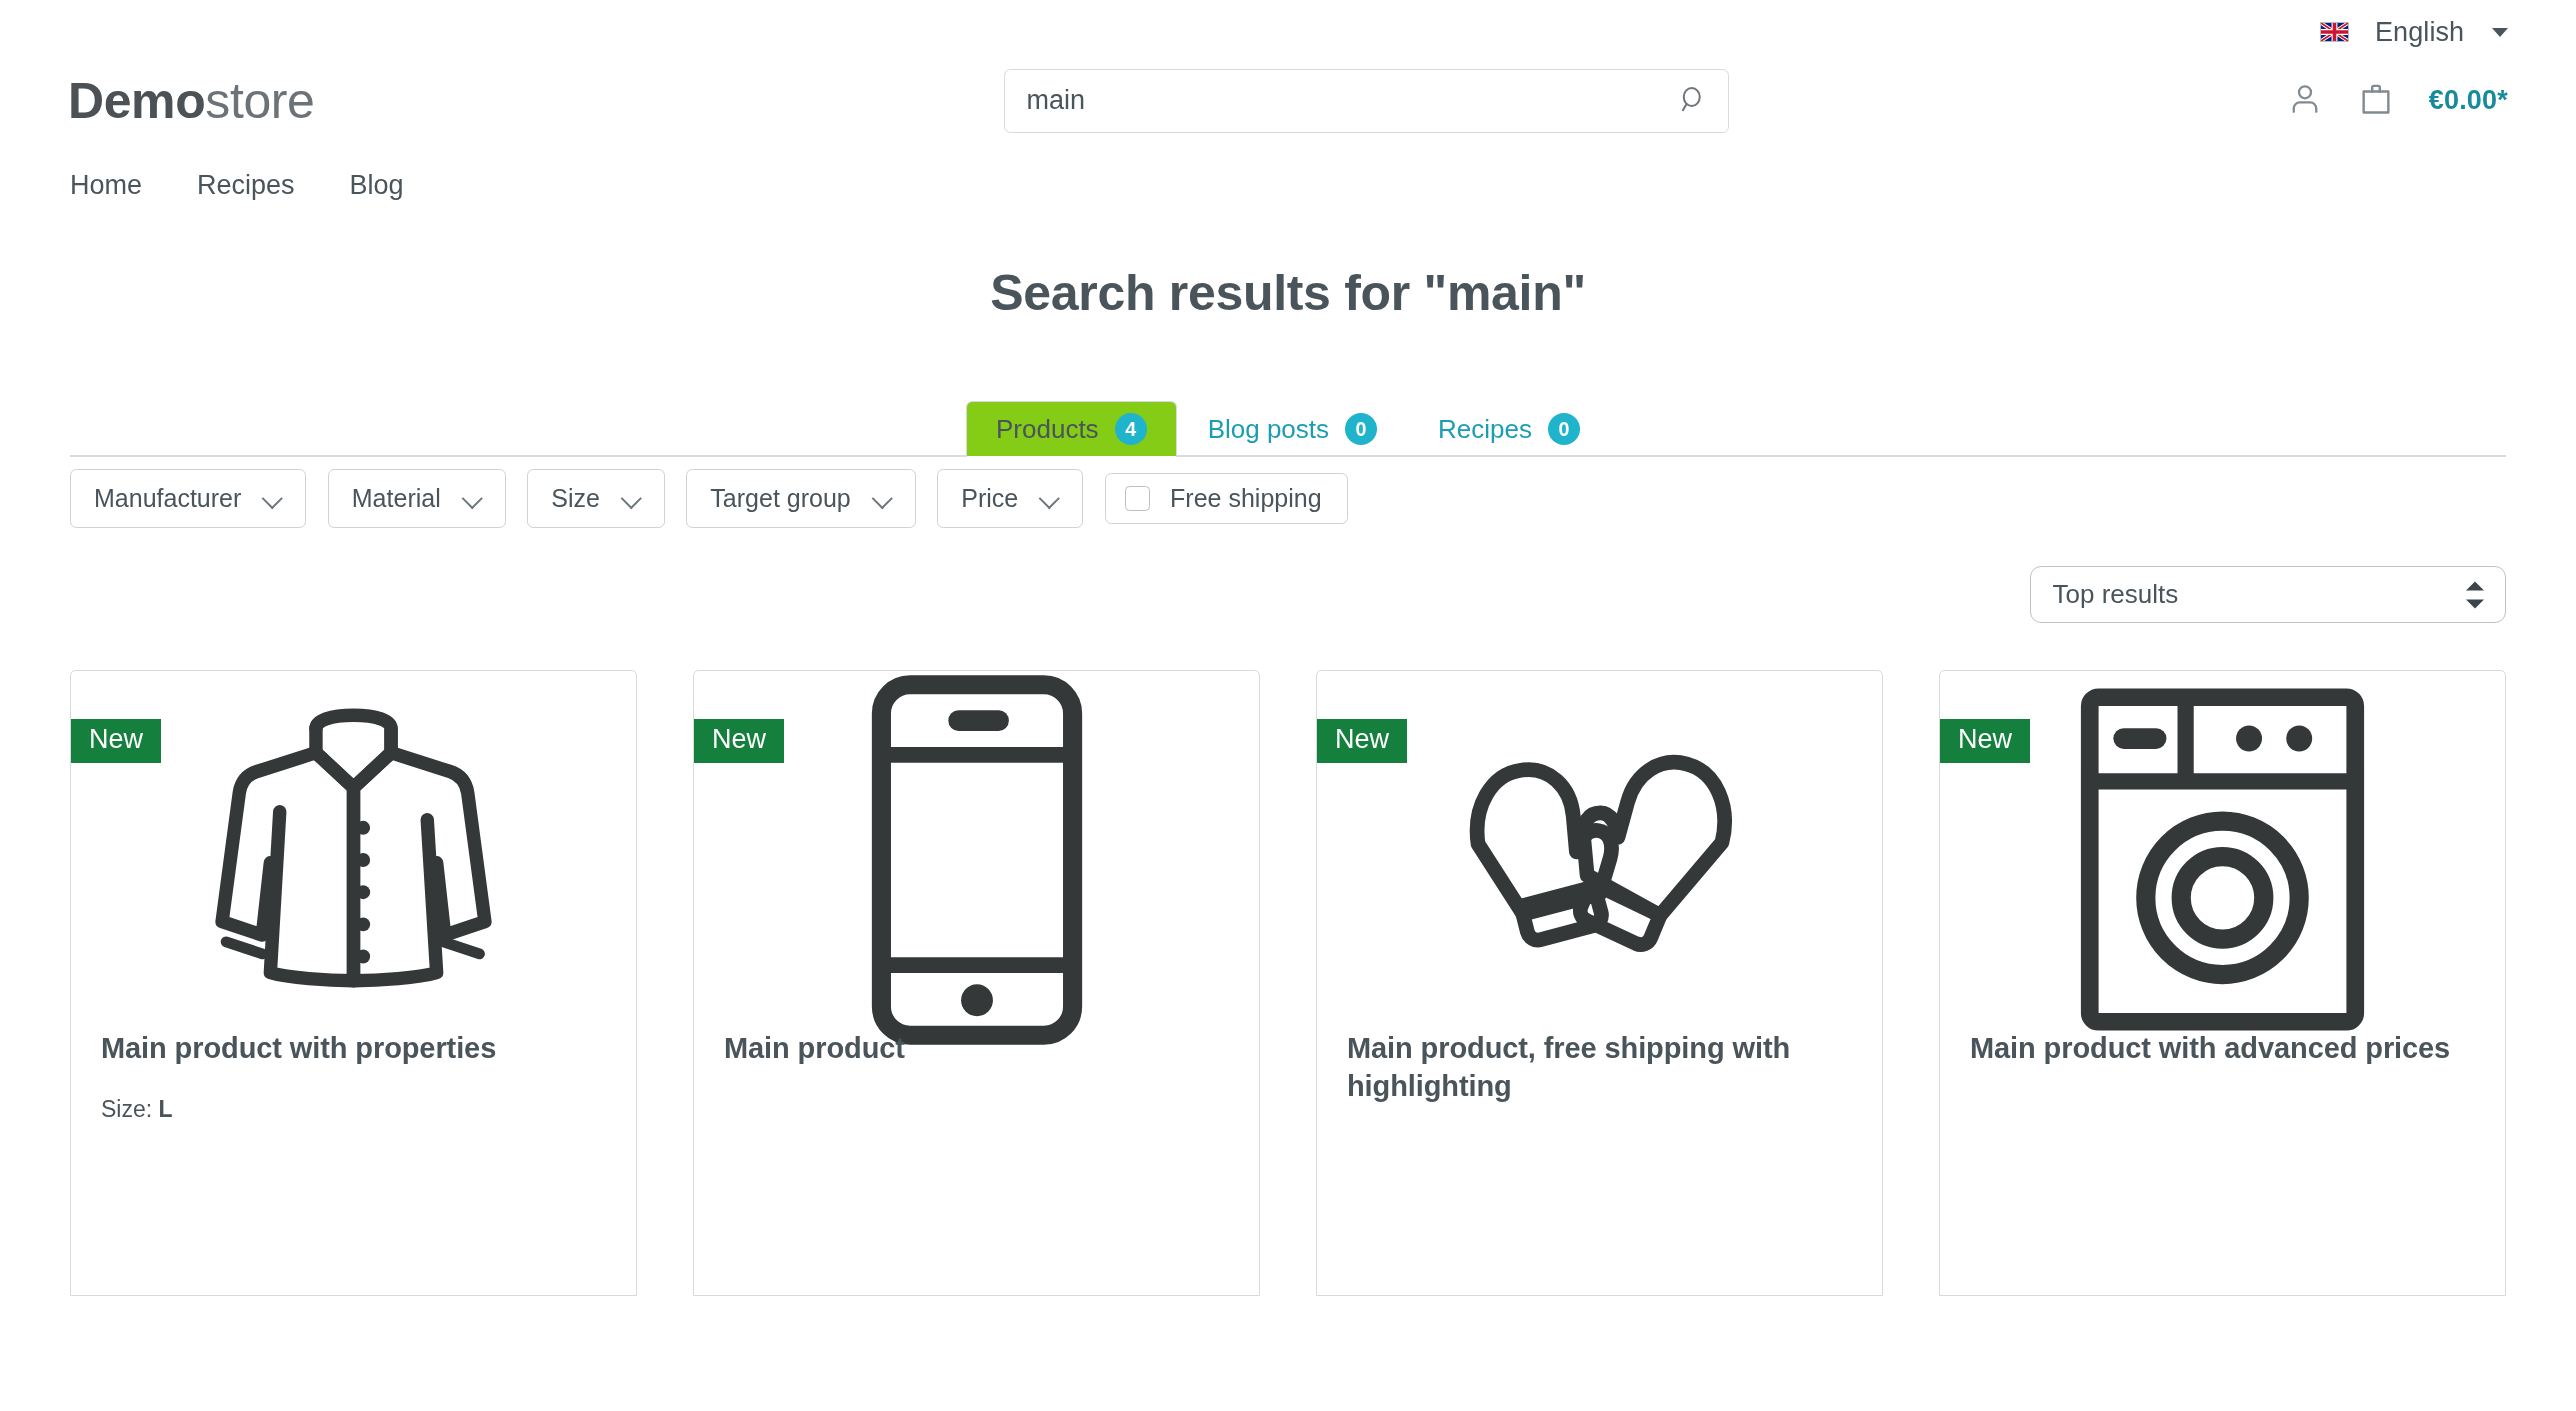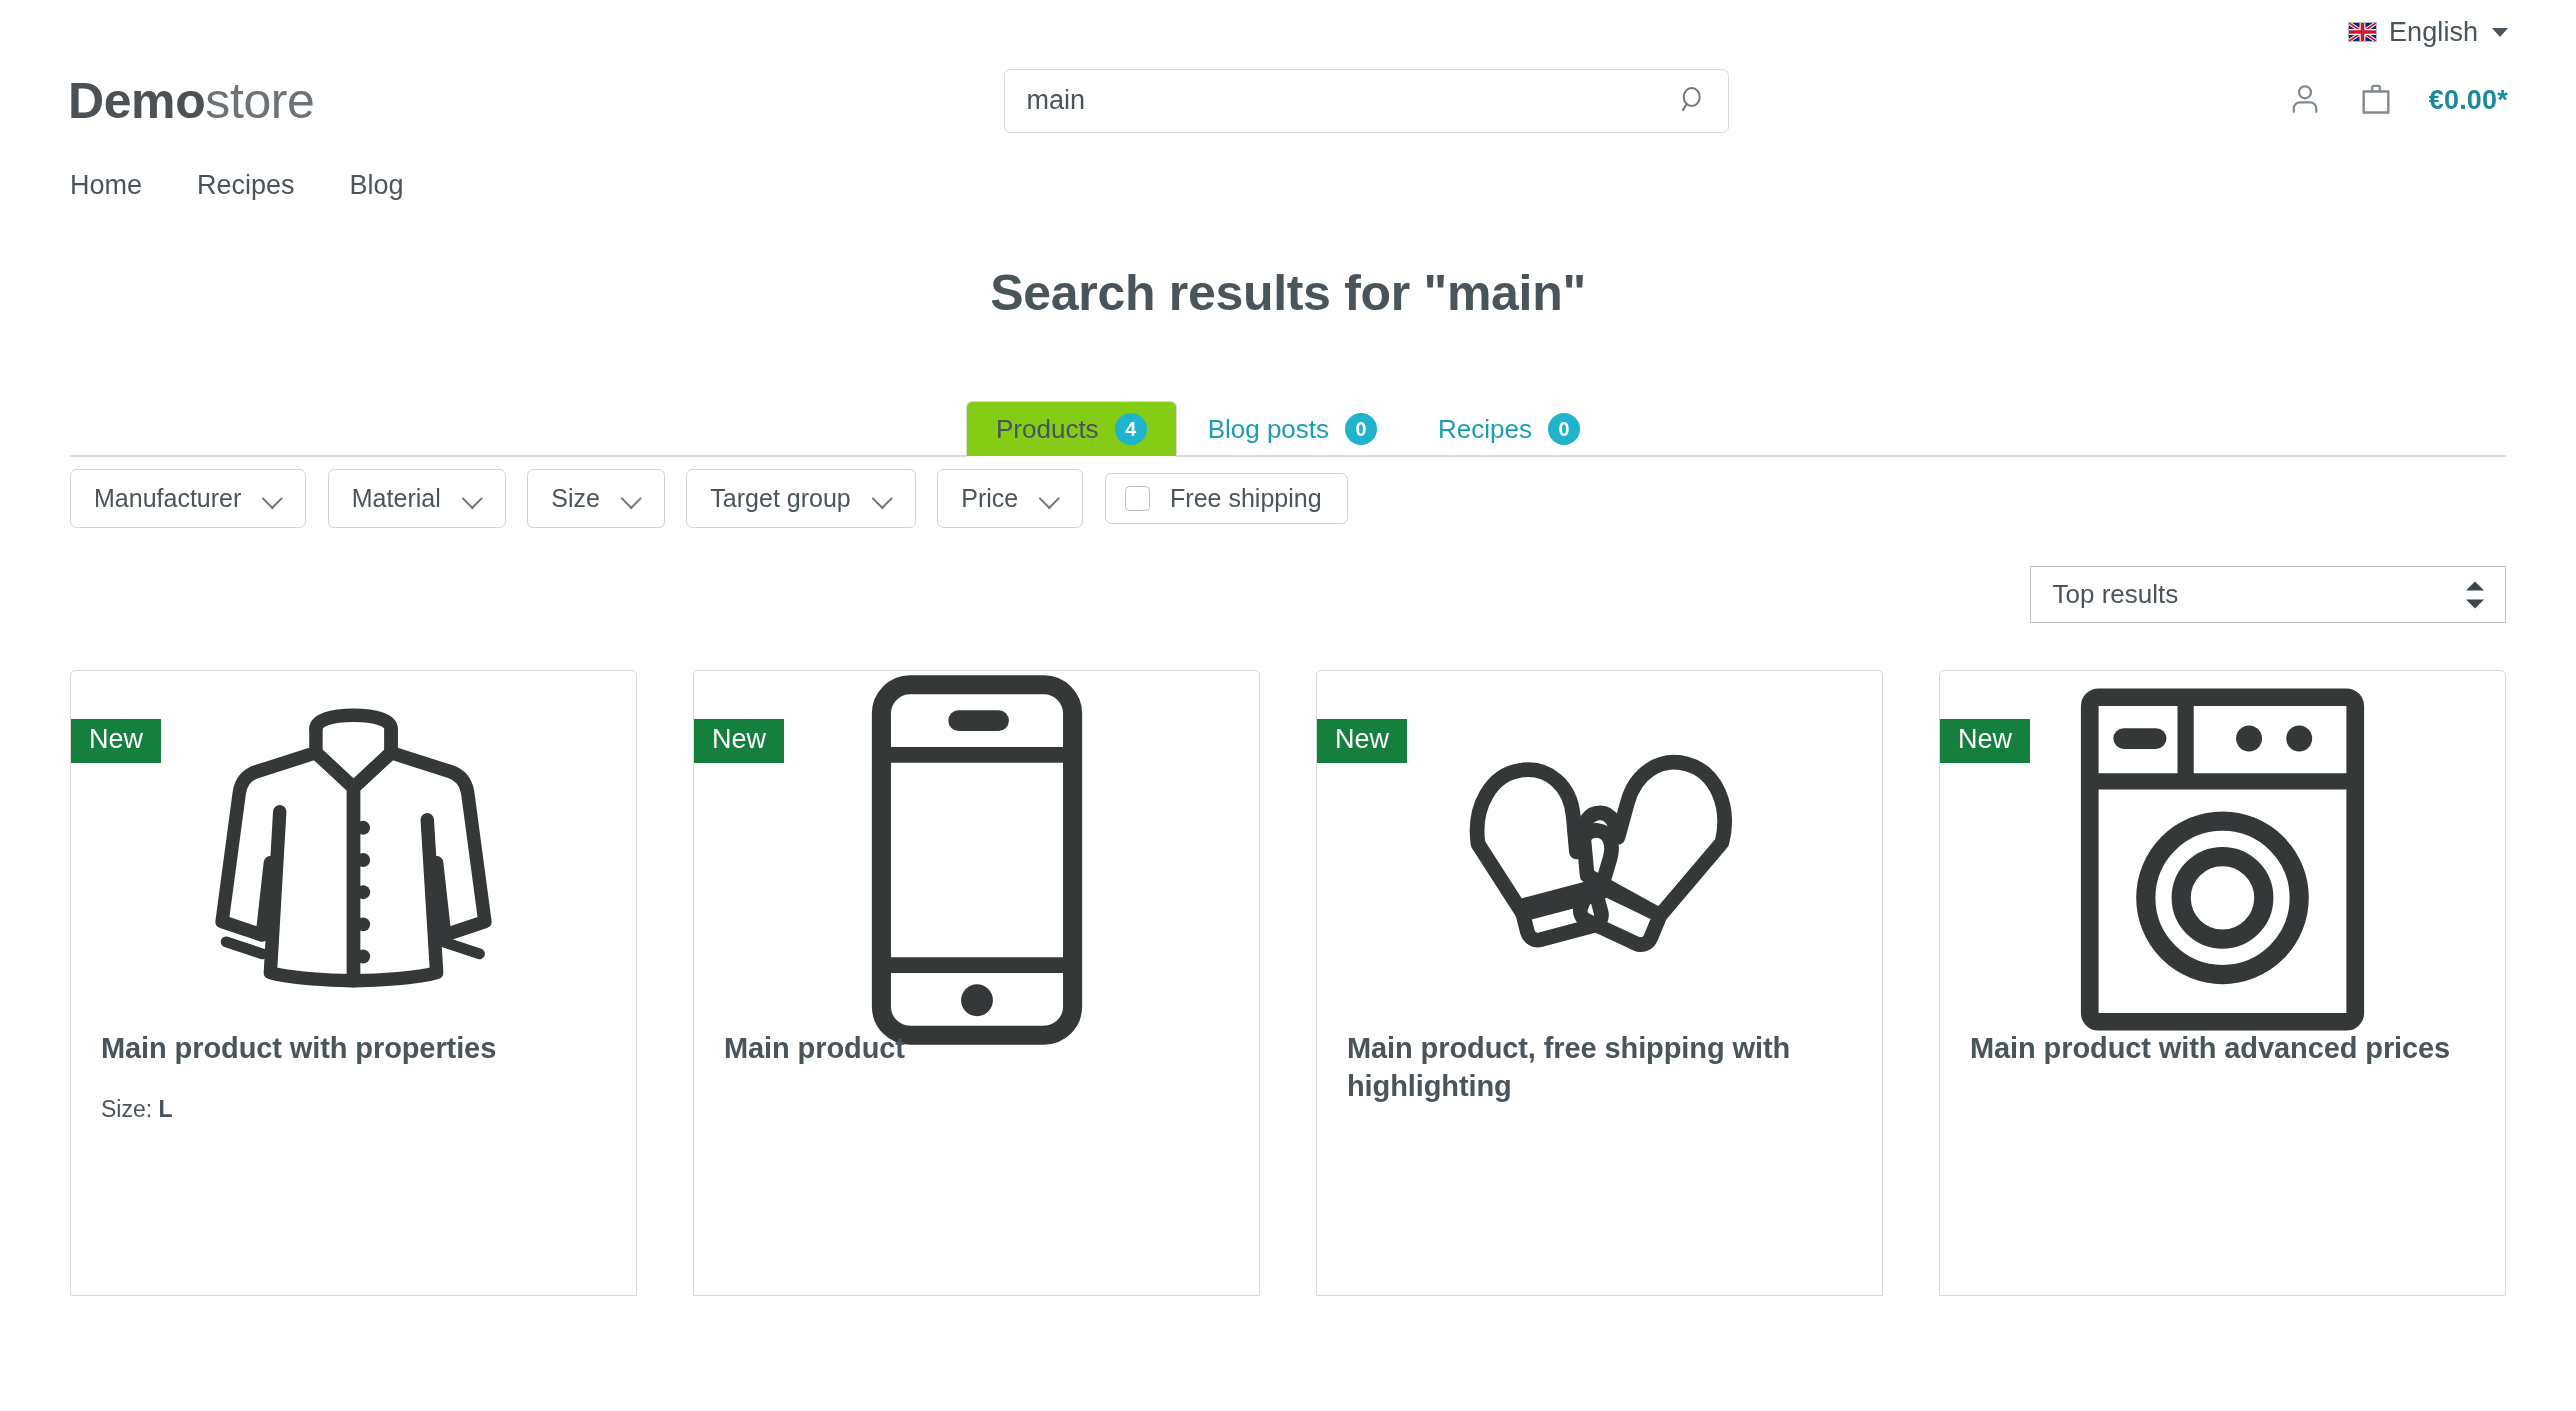--- a/index.html
+++ b/index.html
@@ -17,21 +17,21 @@
   .topbar {
     height: 64px;
     display: flex;
     align-items: center;
     justify-content: flex-end;
     padding: 0 68px 0 0;
   }
   .lang-switch {
     display: flex;
     align-items: center;
-    gap: 12px;
+    gap: 26px;
     cursor: pointer;
   }
   .flag {
     width: 29px;
     height: 19.7px;
     border: 0.9px solid #b7bcc1;
     position: relative;
     overflow: hidden;
     background: #00247d;
     flex: none;
@@ -277,21 +277,21 @@
   .sort-row {
     display: flex;
     justify-content: flex-end;
     padding: 38px 70px 0 70px;
   }
   .sort-select {
     position: relative;
     width: 476px;
     height: 57px;
     border: 0.9px solid #bcc3c9;
-    border-radius: 0;
+    border-radius: 11px;
     background: #fff;
     display: flex;
     align-items: center;
     padding: 0 21.5px;
     font-size: 26px;
     color: #4a545b;
     cursor: pointer;
   }
   .updown {
     position: absolute;

